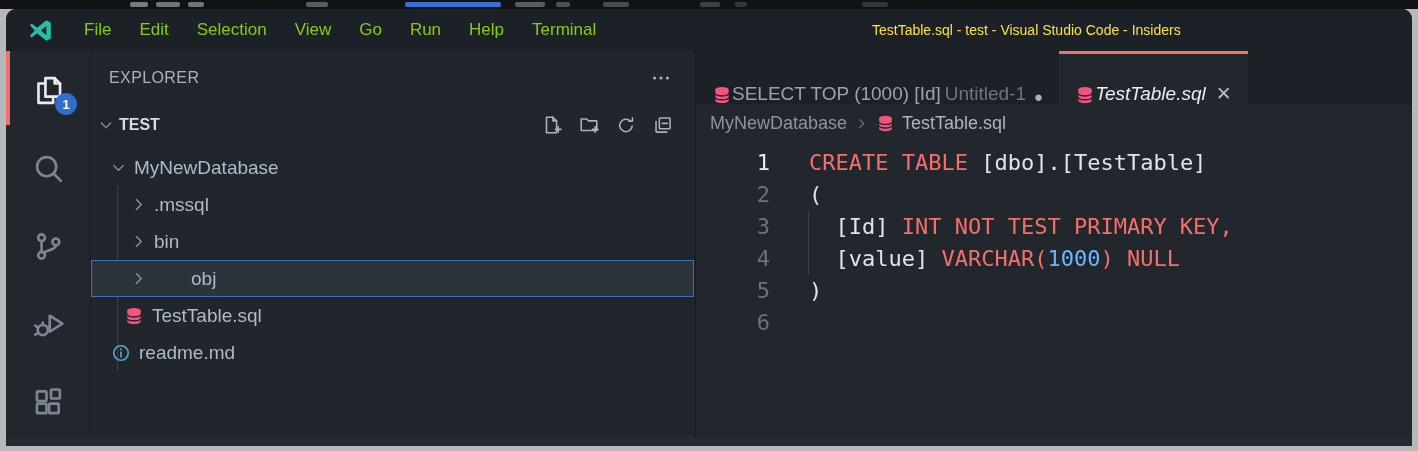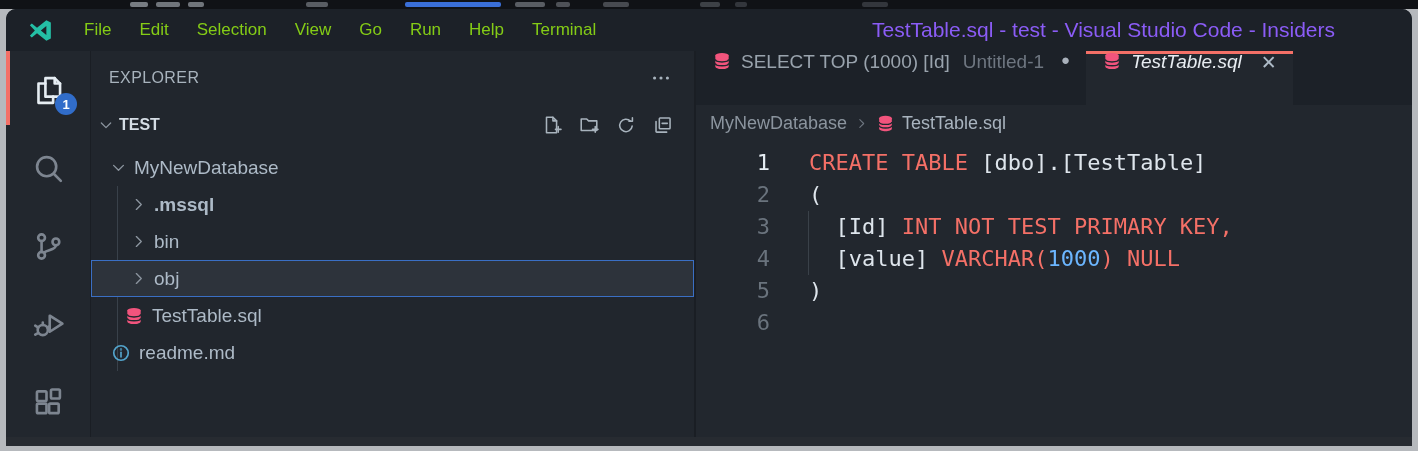--- a/index.html
+++ b/index.html
@@ -18,21 +18,21 @@
     position:absolute;left:6px;top:9px;width:1406px;height:437px;
     background:#22272e;border-radius:10px 10px 0 0;overflow:hidden;
   }
 
   
   .titlebar{height:42px;background:#1c2128;display:flex;align-items:center;position:relative;}
   .logo{width:27px;height:27px;margin-left:21px;flex:none;display:flex;}
   .menubar{display:flex;margin-left:16px;}
   .menu-item{padding:12px 14px;font-size:17px;color:#84cc16;line-height:42px;cursor:default;}
   .win-title{position:absolute;left:866px;top:0;height:42px;display:flex;align-items:center;
-    font-size:21px;color:#8b5cf6;white-space:nowrap;}
+    font-size:14px;color:#fde047;white-space:nowrap;}
 
   
   .main{display:flex;height:395px;position:relative;}
 
   
   .activitybar{width:84px;flex:none;background:#22272e;border-right:1px solid #1a1e24;position:relative;}
   .ab-item{height:78px;display:flex;align-items:center;justify-content:center;position:relative;color:#7d8590;}
   .ab-item.active{color:#e6edf3;}
   .ab-item .icon svg{width:37px;height:37px;display:block;}
   .ab-indicator{position:absolute;left:0;top:0;width:4px;height:74px;background:var(--accent);}
@@ -55,26 +55,26 @@
   .sb-actions .icon svg{width:22px;height:22px;display:block;}
 
   .tree{position:relative;padding-top:4px;}
   .tree-guide{position:absolute;left:26px;top:41px;height:185px;border-left:1px solid #39414a;}
   .tree-row{height:37px;display:flex;align-items:center;font-size:19px;color:#adbac7;
     box-sizing:border-box;position:relative;}
   .tree-row .chev{display:flex;color:#8b949e;margin-right:6px;flex:none;}
   .tree-row .chev svg{width:19px;height:19px;}
   .tree-row .icon{display:flex;margin-right:8px;flex:none;}
   .tree-row .icon svg{width:20px;height:20px;display:block;}
-  .tree-row.selected{background:#2d333b;box-shadow:inset 0 0 0 1px var(--selection-border);}
+  .tree-row.selected{background:#2d333b;box-shadow:inset 0 0 0 1px var(--selection-border);gap:37px;}
 
   
   .editor{flex:1;background:#22272e;display:flex;flex-direction:column;min-width:0;}
   .tabbar{height:54px;background:#1c2128;display:flex;flex:none;}
-  .tab{display:flex;align-items:flex-start;padding:0 16px;gap:9px;font-size:19px;cursor:default;flex:none;}
+  .tab{display:flex;align-items:flex-end;padding:0 16px;font-size:19px;cursor:default;flex:none;}
   .tab .icon{display:flex;}
   .tab .icon svg{width:20px;height:20px;display:block;}
   .tab-title{color:#99a3ad;white-space:pre;}
   .tab-detail{color:#6e7680;margin-left:4px;}
   .tab-dot{color:#a9b1bb;font-size:15px;margin-left:8px;}
   .tab.active{background:#22272e;box-shadow:inset 0 3px 0 var(--accent);}
   .tab.active .tab-title{color:#e8edf2;font-style:italic;}
   .tab-close{color:#adbac7;font-size:19px;margin-left:10px;}
 
   .breadcrumbs{height:36px;display:flex;align-items:center;padding-left:14px;
@@ -239,21 +239,21 @@
       <div class="tree" id="tree">
         <div class="tree-guide"></div>
       <div class="tree-row" style="padding-left: 18px;">
             <span class="chev">
               <svg viewBox="0 0 24 24" fill="none" stroke="currentColor" stroke-width="1.7" stroke-linecap="round" stroke-linejoin="round">
                 <path d="M5.8 9.3l6.2 6.2 6.2-6.2"></path>
               </svg>
             </span>
             <span class="tree-label">MyNewDatabase</span>
           </div>
-          <div class="tree-row" style="padding-left: 38px; font-weight: bold;">
+          <div class="tree-row" style="padding-left: 38px;">
             <span class="chev">
               <svg viewBox="0 0 24 24" fill="none" stroke="currentColor" stroke-width="1.7" stroke-linecap="round" stroke-linejoin="round">
                 <path d="M9.3 5.8l6.2 6.2-6.2 6.2"></path>
               </svg>
             </span>
             <span class="tree-label">.mssql</span>
           </div>
           <div class="tree-row" style="padding-left: 38px;">
             <span class="chev">
               <svg viewBox="0 0 24 24" fill="none" stroke="currentColor" stroke-width="1.7" stroke-linecap="round" stroke-linejoin="round">

